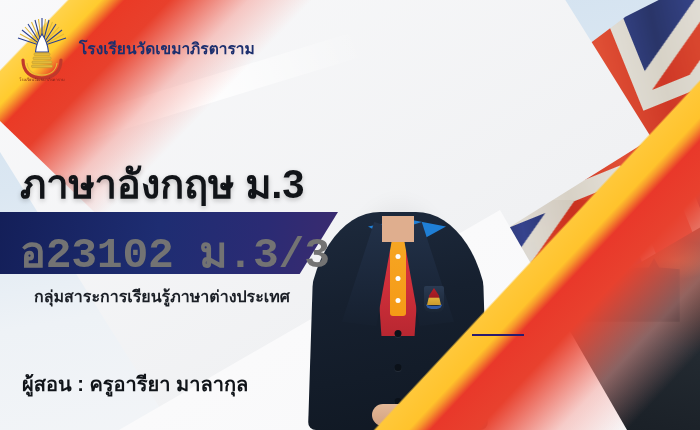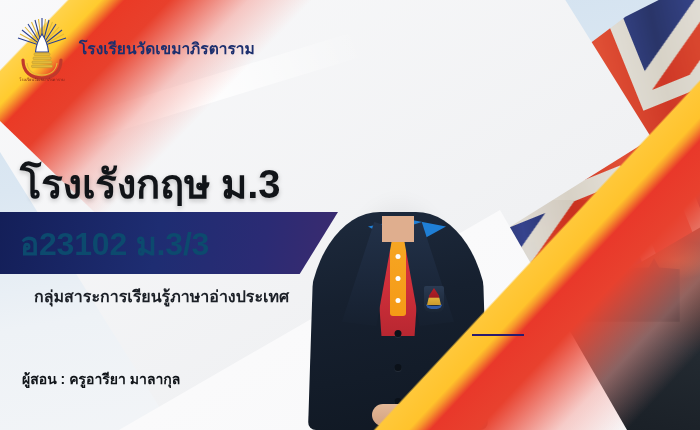--- a/index.html
+++ b/index.html
@@ -315,30 +315,31 @@
   }
   .code-band {
     position:absolute; left:-10px; top:212px; z-index:25;
     width:348px; height:62px;
     background:linear-gradient(100deg,#131e57 0%,#1e2d72 48%,#2b2b74 78%,#3b2b6f 100%);
     clip-path:polygon(0 0,100% 0,89% 100%,0 100%);
     box-shadow:0 2px 7px rgba(0,0,0,.18);
   }
   .code-text {
     position:absolute; left:20px; top:218px; z-index:27;
-    font-size:32px; font-weight:800; color:#0c4a6e; white-space:nowrap;
+    font-size:43px; font-weight:800; color:#737373; white-space:nowrap;
     letter-spacing:-.2px;
+    font-family:Liberation Mono, monospace;
   }
   .dept {
     position:absolute; left:34px; top:284px; z-index:26;
     font-size:16px; font-weight:600; color:#1b1f26; white-space:nowrap;
   }
   .teacher-line {
     position:absolute; left:22px; top:368px; z-index:26;
-    font-size:14px; font-weight:700; color:#101419; white-space:nowrap;
+    font-size:20px; font-weight:700; color:#101419; white-space:nowrap;
   }
   .accent-rule {
     position:absolute; left:472px; top:334px; z-index:24;
     width:52px; height:2px; background:#2a1b6e;
   }
 </style>
 </head>
 <body>
 
 <div class="slide">
@@ -452,22 +453,22 @@
         <path d="M9 44 C9 56 17 62 28 62 C39 62 47 56 47 44" fill="none" stroke="#c0392b" stroke-width="3.2" stroke-linecap="round"></path>
         <path d="M13 47 C14 55 20 59 28 59 C36 59 42 55 43 47" fill="none" stroke="#e0b93c" stroke-width="1.2"></path>
         <text x="28" y="65" font-size="4" fill="#7a2018" text-anchor="middle" font-family="DejaVu Sans, sans-serif">โรงเรียนวัดเขมาภิรตาราม</text>
       </svg>
     </div>
     <div class="brand-text">
       <div class="brand-th">โรงเรียนวัดเขมาภิรตาราม</div>
     </div>
   </div>
 
-  <div class="title-main">โรงเรังกฤษ ม.3</div>
+  <div class="title-main">ภาษาอังกฤษ ม.3</div>
 
   <div class="code-band"></div>
   <div class="code-text">อ23102 ม.3/3</div>
 
-  <div class="dept">กลุ่มสาระการเรียนรู้ภาษาอ่างประเทศ</div>
+  <div class="dept">กลุ่มสาระการเรียนรู้ภาษาต่างประเทศ</div>
 
   <div class="teacher-line">ผู้สอน : ครูอารียา   มาลากุล</div>
 
 </div>
 
 </body></html>

